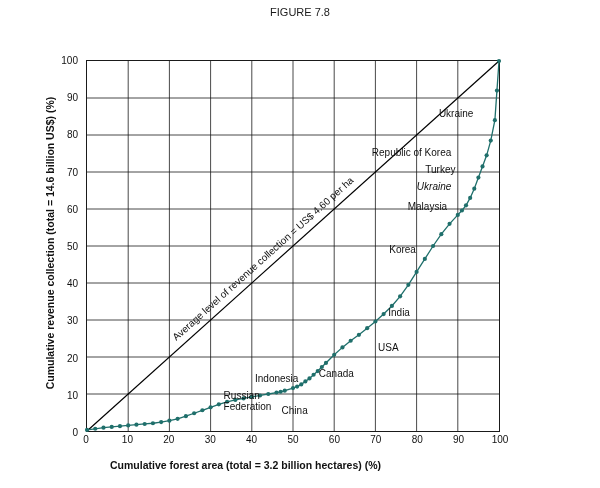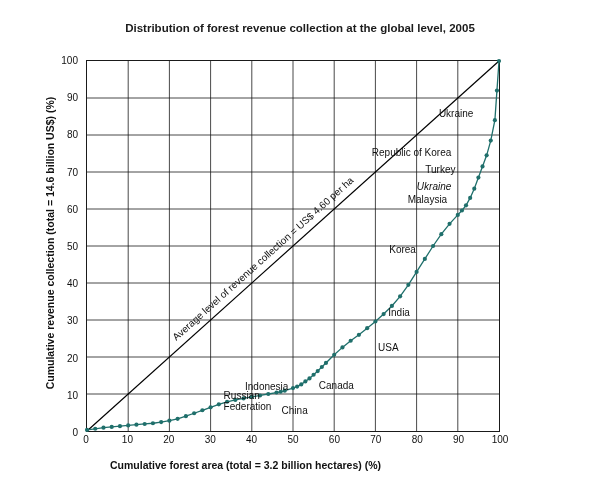--- a/index.html
+++ b/index.html
@@ -114,21 +114,21 @@
     color: #111;
     white-space: nowrap;
     transform-origin: left center;
   }
 </style>
 </head>
 <body>
 
 <div id="figure">
 
-  <div class="fig-label" id="fig-title">Distribution of forest revenue collection at the global level, 2005</div>
+  <div class="fig-label" id="fig-number">FIGURE 7.8</div>
 
   <div id="plot">
     <svg id="gridlayer" viewBox="0 0 414 372" preserveAspectRatio="none">
         <line x1="41.400000000000006" x2="41.400000000000006" y1="0" y2="372" stroke="#1a1a1a" stroke-width="0.8" vector-effect="non-scaling-stroke"></line>
         <line x1="82.80000000000001" x2="82.80000000000001" y1="0" y2="372" stroke="#1a1a1a" stroke-width="0.8" vector-effect="non-scaling-stroke"></line>
         <line x1="124.19999999999999" x2="124.19999999999999" y1="0" y2="372" stroke="#1a1a1a" stroke-width="0.8" vector-effect="non-scaling-stroke"></line>
         <line x1="165.60000000000002" x2="165.60000000000002" y1="0" y2="372" stroke="#1a1a1a" stroke-width="0.8" vector-effect="non-scaling-stroke"></line>
         <line x1="207" x2="207" y1="0" y2="372" stroke="#1a1a1a" stroke-width="0.8" vector-effect="non-scaling-stroke"></line>
         <line x1="248.39999999999998" x2="248.39999999999998" y1="0" y2="372" stroke="#1a1a1a" stroke-width="0.8" vector-effect="non-scaling-stroke"></line>
         <line x1="289.79999999999995" x2="289.79999999999995" y1="0" y2="372" stroke="#1a1a1a" stroke-width="0.8" vector-effect="non-scaling-stroke"></line>
@@ -206,26 +206,26 @@
         <ellipse cx="397.44" cy="106.02000000000004" rx="2.1" ry="2.1" fill="#1f6f6b"></ellipse>
         <ellipse cx="401.58" cy="94.86000000000001" rx="2.1" ry="2.1" fill="#1f6f6b"></ellipse>
         <ellipse cx="405.71999999999997" cy="79.97999999999996" rx="2.1" ry="2.1" fill="#1f6f6b"></ellipse>
         <ellipse cx="409.86" cy="59.52000000000004" rx="2.1" ry="2.1" fill="#1f6f6b"></ellipse>
         <ellipse cx="411.93" cy="29.75999999999999" rx="2.1" ry="2.1" fill="#1f6f6b"></ellipse>
         <ellipse cx="414" cy="0" rx="2.1" ry="2.1" fill="#1f6f6b"></ellipse>
       </svg>
     <div id="annotations">
         <div class="point-label right" style="left: 136.62px; top: 340.38px;">Russian<br>Federation</div>
         <div class="point-label right" style="left: 194.58px; top: 348.936px;">China</div>
-        <div class="point-label right" style="left: 158px; top: 316.944px; margin-top: 8px;">Indonesia</div>
-        <div class="point-label right" style="left: 231.84px; top: 311.736px; margin-top: 12px;">Canada</div>
+        <div class="point-label right" style="left: 168px; top: 316.944px;">Indonesia</div>
+        <div class="point-label right" style="left: 231.84px; top: 311.736px;">Canada</div>
         <div class="point-label right" style="left: 291px; top: 286.44px;">USA</div>
         <div class="point-label right" style="left: 273.24px; top: 251.1px; margin-left: 28px;">India</div>
         <div class="point-label right" style="left: 302.22px; top: 187.86px;">Korea</div>
-        <div class="point-label rightal" style="left: 360.18px; top: 138px; padding-left: 25px;">Malaysia</div>
+        <div class="point-label rightal" style="left: 360.18px; top: 145px; padding-left: 25px;">Malaysia</div>
         <div class="point-label rightal" style="left: 364.32px; top: 124.62px; font-style: italic;">Ukraine</div>
         <div class="point-label rightal" style="left: 368.46px; top: 107.88px;">Turkey</div>
         <div class="point-label rightal" style="left: 364.32px; top: 91.14px;">Republic of Korea</div>
         <div class="point-label right" style="left: 351.9px; top: 52.08px;">Ukraine</div>
       </div>
     <div id="diagonal-note" style="left: 86.94px; top: 271.56px; transform: rotate(-41.9413deg);">Average level of revenue collection = US$ 4.60 per ha</div>
   </div>
 
   <div id="xaxis-labels">
       <div class="tick-x" style="left: 0px; top: 0px;">0</div>

